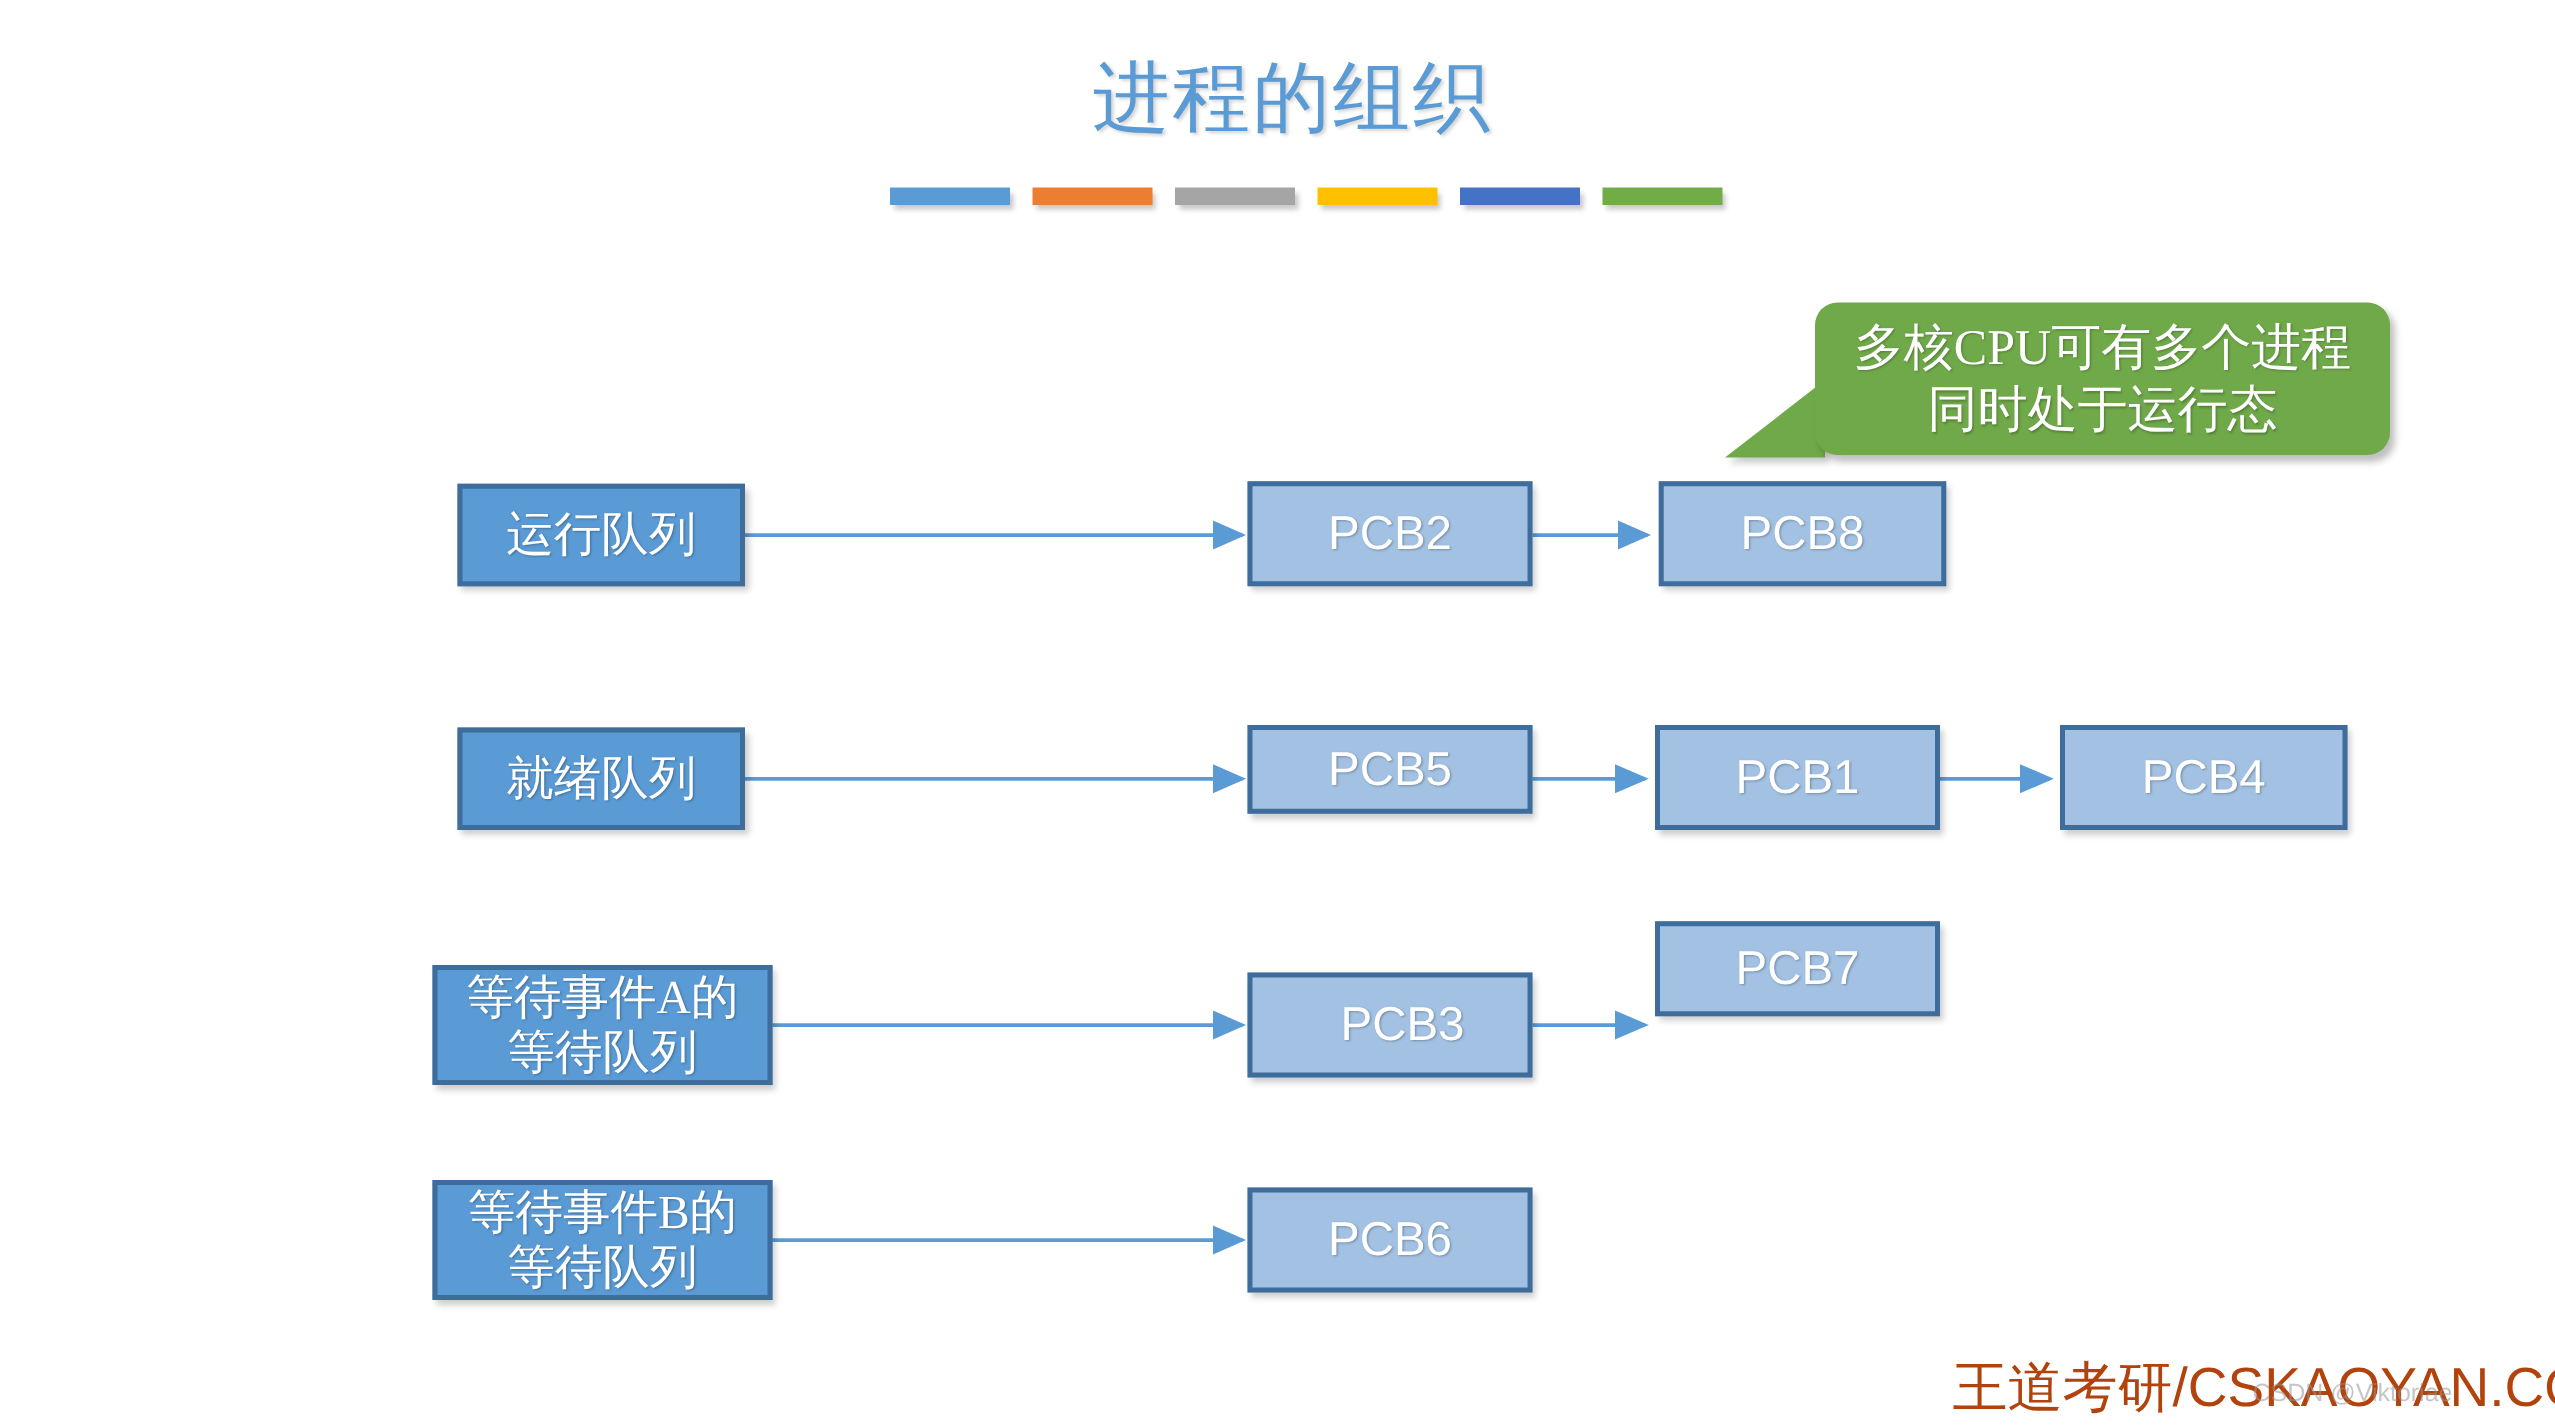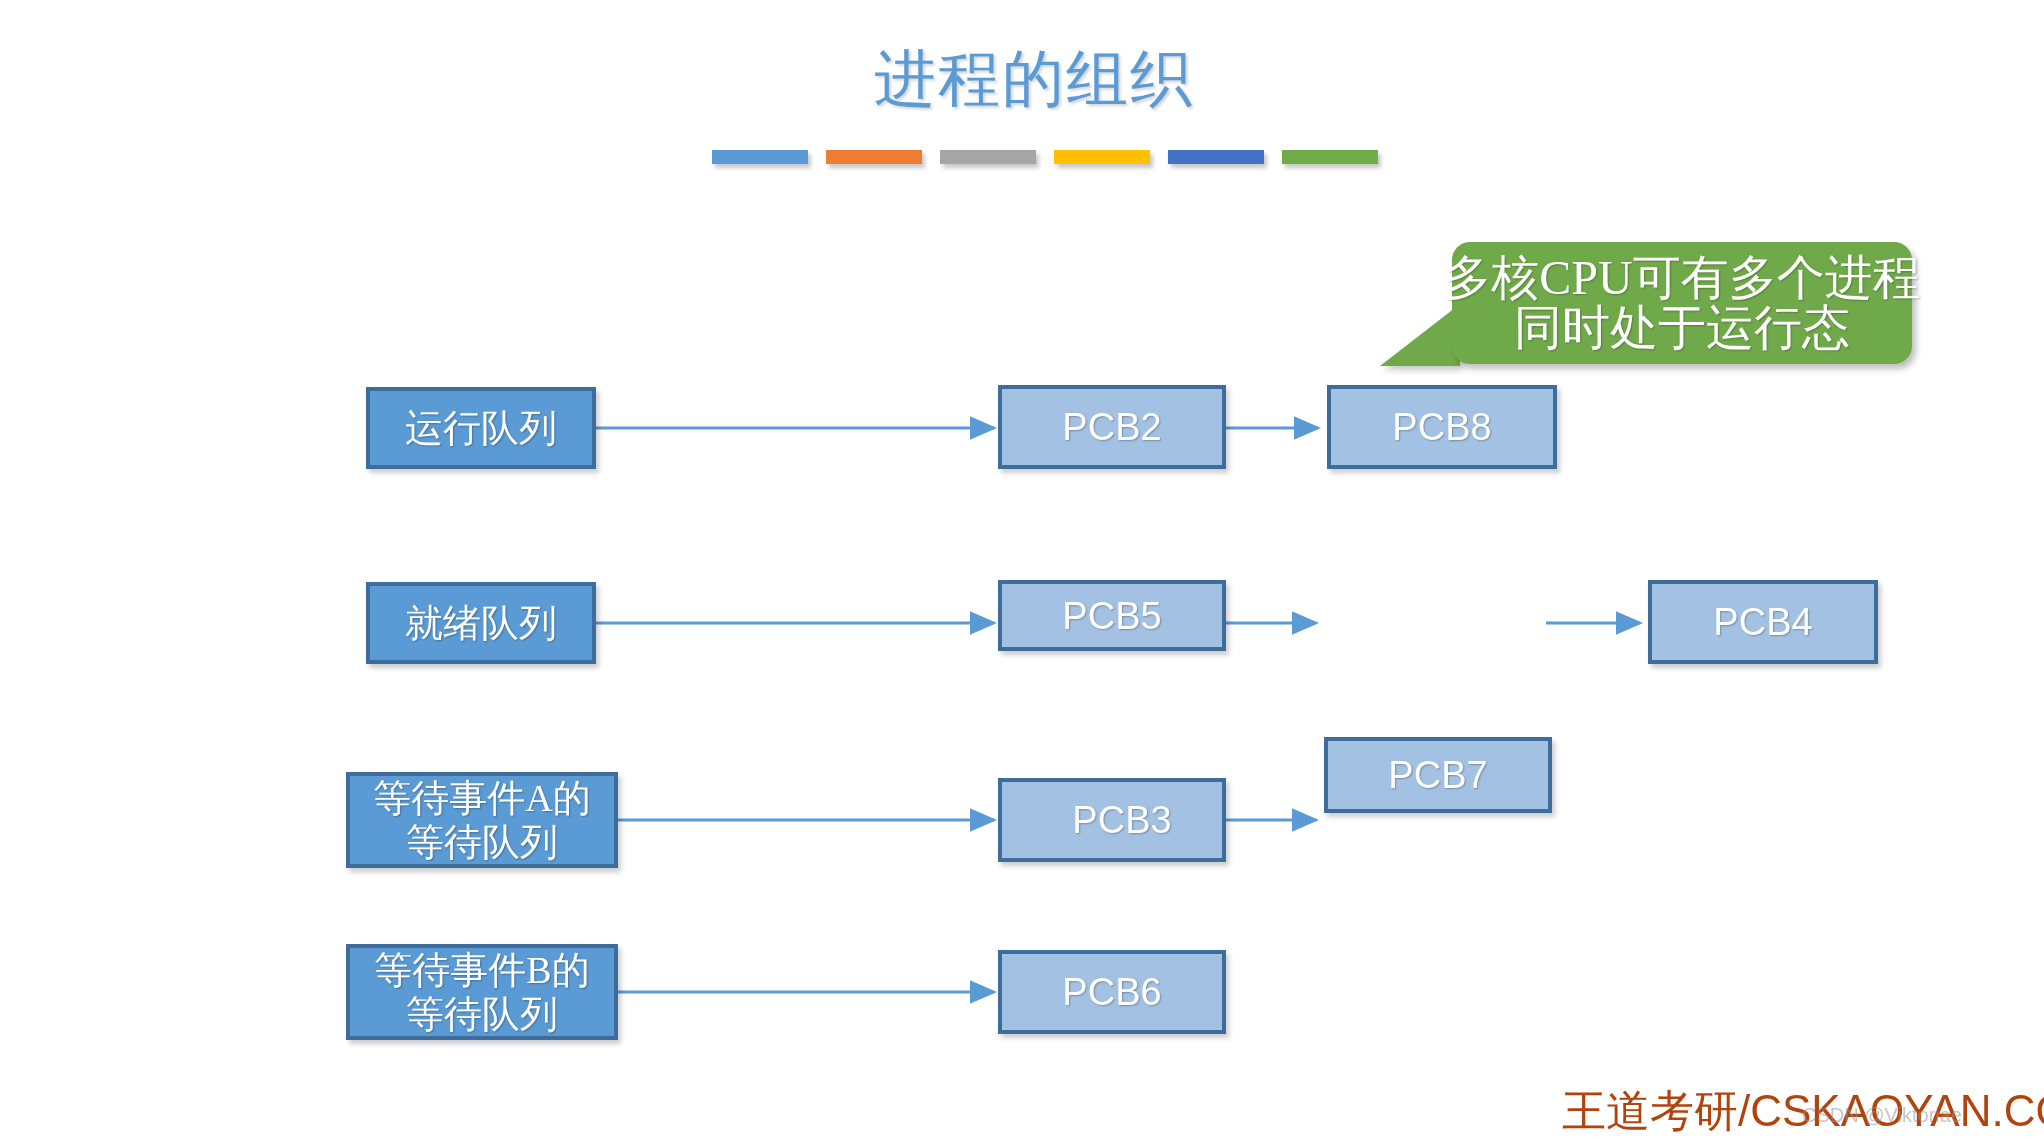--- a/index.html
+++ b/index.html
@@ -82,21 +82,21 @@
     left: 0;
     top: 0;
     width: 100%;
     height: 100%;
     display: flex;
     flex-direction: column;
     align-items: center;
     justify-content: center;
     color: #ffffff;
     font-family: "Liberation Serif", "DejaVu Serif", serif;
-    font-size: 48px;
+    font-size: 40px;
     line-height: 50px;
     text-shadow: 1px 1px 2px rgba(0,0,0,0.25);
     white-space: nowrap;
   }
   #callout-text .cl-line { display: block; }
 
   
   #connectors {
     position: absolute;
     left: 0;
@@ -210,20 +210,23 @@
   <div class="node pcb-box" style="left:1327px; top:385px; width:230px; height:84px;">
     <span>PCB8</span>
   </div>
 
   <div class="node queue-box" style="left:366px; top:582px; width:230px; height:82px;">
     <span>就绪队列</span>
   </div>
   <div class="node pcb-box" style="left:998px; top:580px; width:228px; height:71px;">
     <span>PCB5</span>
   </div>
+  <div class="node pcb-box" style="left:1324px; top:580px; width:228px; height:84px;">
+    <span>PCB1</span>
+  </div>
   <div class="node pcb-box" style="left:1648px; top:580px; width:230px; height:84px;">
     <span>PCB4</span>
   </div>
 
   <div class="node queue-box node-label-2line" style="left:346px; top:772px; width:272px; height:96px;">
     <span>等待事件A的</span>
     <span>等待队列</span>
   </div>
   <div class="node pcb-box" style="left:998px; top:778px; width:228px; height:84px;padding-left:20px;">
     <span>PCB3</span>

